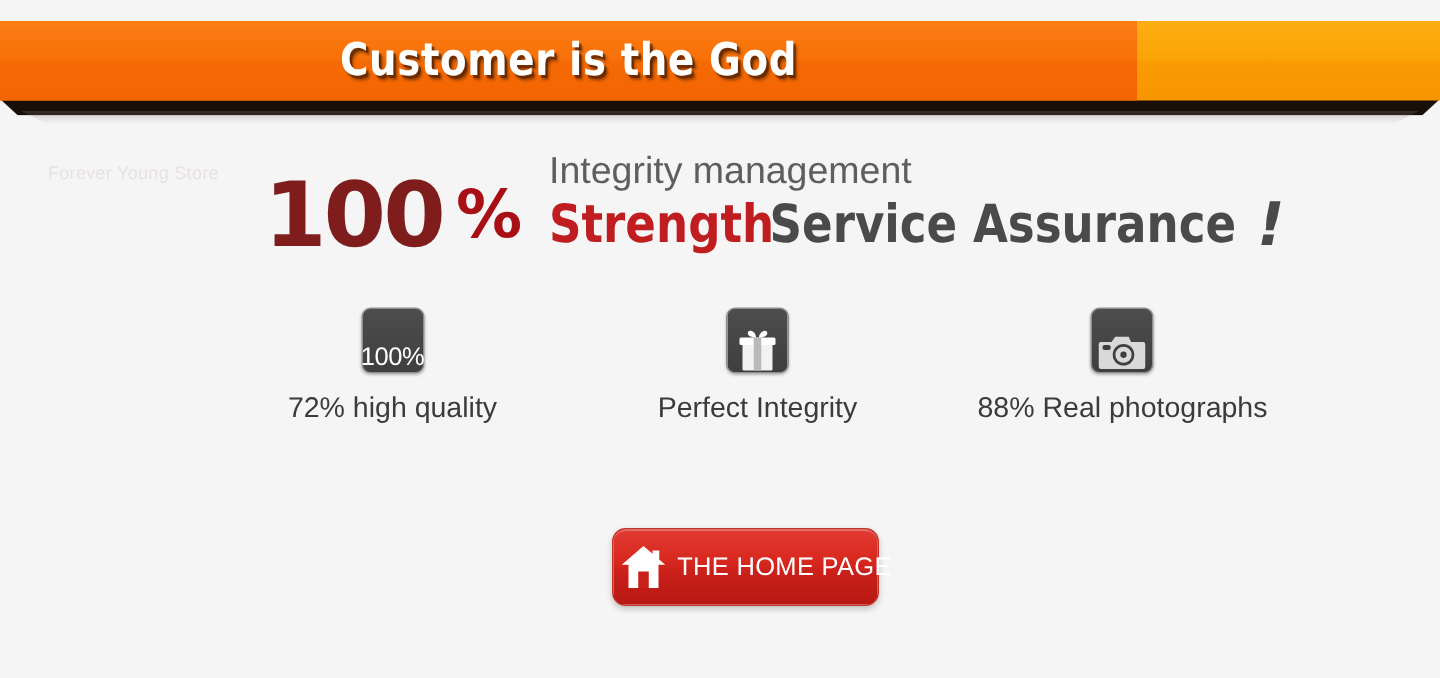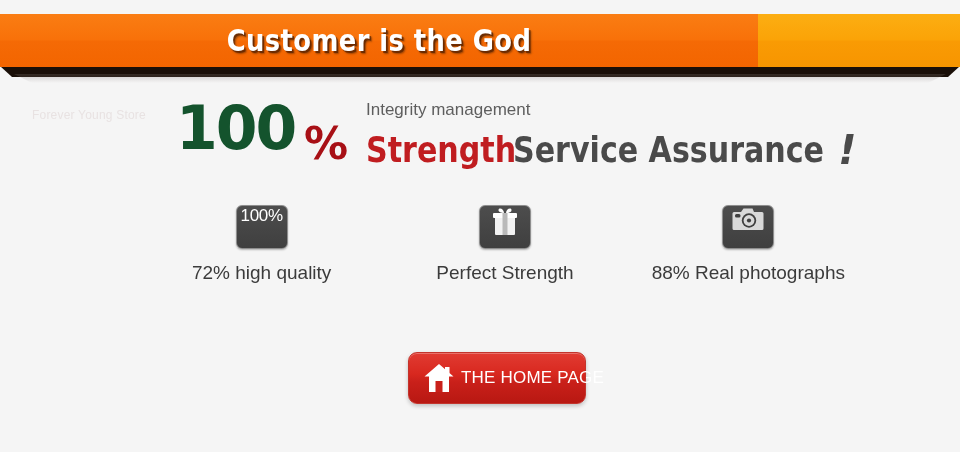--- a/index.html
+++ b/index.html
@@ -98,43 +98,43 @@
   .headline {
     position: absolute;
     left: 176px;
     top: 96px;
     width: 760px;
     height: 78px;
   }
   .hl-100 {
     position: absolute;
     left: 0;
-    bottom: 16px;
+    bottom: 0;
     font-family: "DejaVu Sans", sans-serif;
     font-weight: bold;
     font-size: 60px;
     line-height: 60px;
-    color: #14532d;
+    color: #7f1d1d;
     letter-spacing: -2px;
   }
   .hl-pct {
     position: absolute;
     left: 128px;
     bottom: 8px;
     font-family: "DejaVu Sans", sans-serif;
     font-weight: bold;
     font-size: 44px;
     line-height: 44px;
     color: #a81016;
   }
   .hl-integrity {
     position: absolute;
     left: 190px;
     top: 4px;
-    font-size: 17px;
+    font-size: 25px;
     color: #5e5e5e;
     white-space: nowrap;
   }
   .hl-row2 {
     position: absolute;
     left: 190px;
     bottom: 4px;
     display: flex;
     align-items: center;
     white-space: nowrap;
@@ -180,28 +180,28 @@
     display: flex;
     align-items: flex-start;
   }
   .feature {
     flex: 1;
     display: flex;
     flex-direction: column;
     align-items: center;
   }
   .feat-icon {
-    width: 52px;
+    width: 42px;
     height: 44px;
     border-radius: 6px;
     background: linear-gradient(to bottom, #4d4d4d 0%, #464646 50%, #3f3f3f 100%);
     border: 1px solid #8e8e8e;
     box-shadow: 0 1px 2px rgba(0,0,0,0.28);
     display: flex;
-    align-items: flex-start;
+    align-items: flex-end;
     justify-content: center;
     box-sizing: border-box;
   }
   .feat-100 {
     color: #ffffff;
     font-size: 17px;
     letter-spacing: -0.3px;
   }
   .feat-caption {
     margin-top: 13px;
@@ -216,21 +216,21 @@
     left: 408px;
     top: 352px;
     width: 178px;
     height: 52px;
     border-radius: 9px;
     background: linear-gradient(to bottom, #e13b32 0%, #d8281f 42%, #c9201a 58%, #b81812 100%);
     border: 1px solid #c3342c;
     box-shadow: 0 2px 4px rgba(0,0,0,0.22), inset 0 1px 0 rgba(255,255,255,0.28);
     display: flex;
     align-items: center;
-    justify-content: space-between;
+    justify-content: center;
     padding-left: 14px;
     box-sizing: border-box;
     cursor: pointer;
   }
   .home-icon {
     width: 32px;
     height: 30px;
     flex: none;
     display: block;
   }
@@ -280,21 +280,21 @@
     <div class="feature">
       <div class="feat-icon">
         <svg width="28" height="30" viewBox="0 0 28 30">
           <path d="M4 11 h20 v17 a1 1 0 0 1 -1 1 h-18 a1 1 0 0 1 -1 -1 z" fill="#f2f2f2"></path>
           <rect x="2" y="7" width="24" height="5" rx="1" fill="#ffffff"></rect>
           <rect x="11.5" y="7" width="5" height="22" fill="#b9b9b9"></rect>
           <path d="M13 7 C13 3, 8 1, 7.5 4 C7.2 6, 10.5 7, 13 7 Z" fill="#ffffff"></path>
           <path d="M15 7 C15 3, 20 1, 20.5 4 C20.8 6, 17.5 7, 15 7 Z" fill="#ffffff"></path>
         </svg>
       </div>
-      <div class="feat-caption">Perfect Strength</div>
+      <div class="feat-caption">Perfect Integrity</div>
     </div>
 
     <div class="feature">
       <div class="feat-icon">
         <svg width="32" height="26" viewBox="0 0 32 26">
           <path d="M2 6 h7 l2.5 -3.5 h9 L22 6 h8 a1.5 1.5 0 0 1 1.5 1.5 v15 a1.5 1.5 0 0 1 -1.5 1.5 h-28 A1.5 1.5 0 0 1 0.5 22.5 v-15 A1.5 1.5 0 0 1 2 6 z" fill="#d9d9d9"></path>
           <circle cx="17" cy="14.5" r="7.2" fill="#3f3f3f"></circle>
           <circle cx="17" cy="14.5" r="5.4" fill="#d9d9d9"></circle>
           <circle cx="17" cy="14.5" r="2.1" fill="#3f3f3f"></circle>
           <rect x="3" y="8" width="5.5" height="3.4" rx="1.5" fill="#3f3f3f"></rect>

